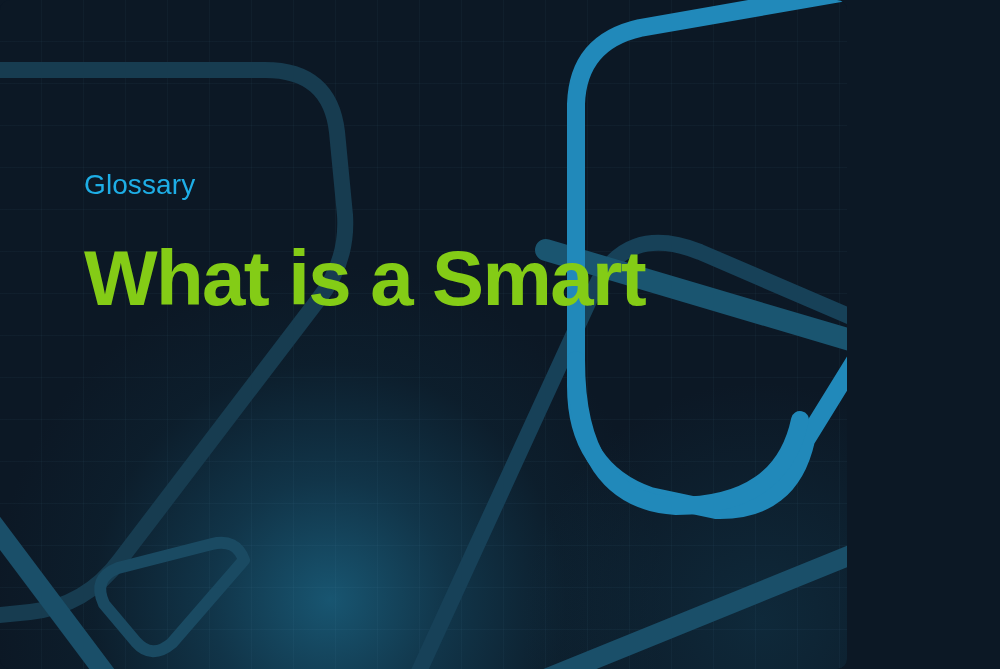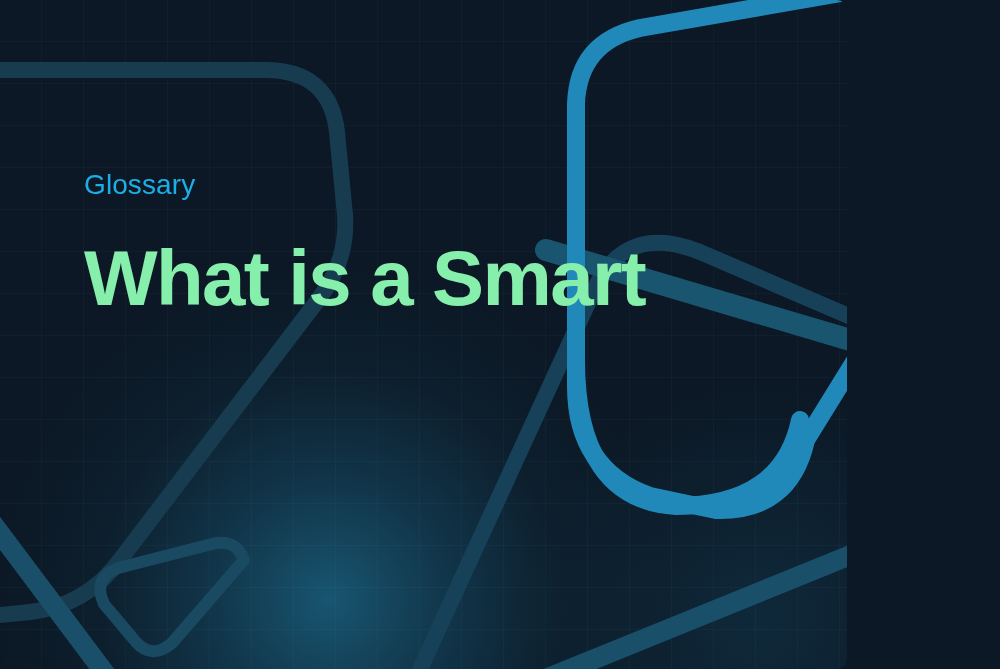--- a/index.html
+++ b/index.html
@@ -77,21 +77,21 @@
   .eyebrow {
     color: #1eaee6;
     font-size: 28px;
     font-weight: 400;
     letter-spacing: 0.1px;
     line-height: 1.2;
   }
 
   .headline {
     margin-top: 34px;
-    color: #86efac;
+    color: #84cc16;
     font-size: 78px;
     font-weight: bold;
     line-height: 1.08;
     letter-spacing: -1.6px;
     max-width: 700px;
   }
 </style>
 </head>
 <body>
 

